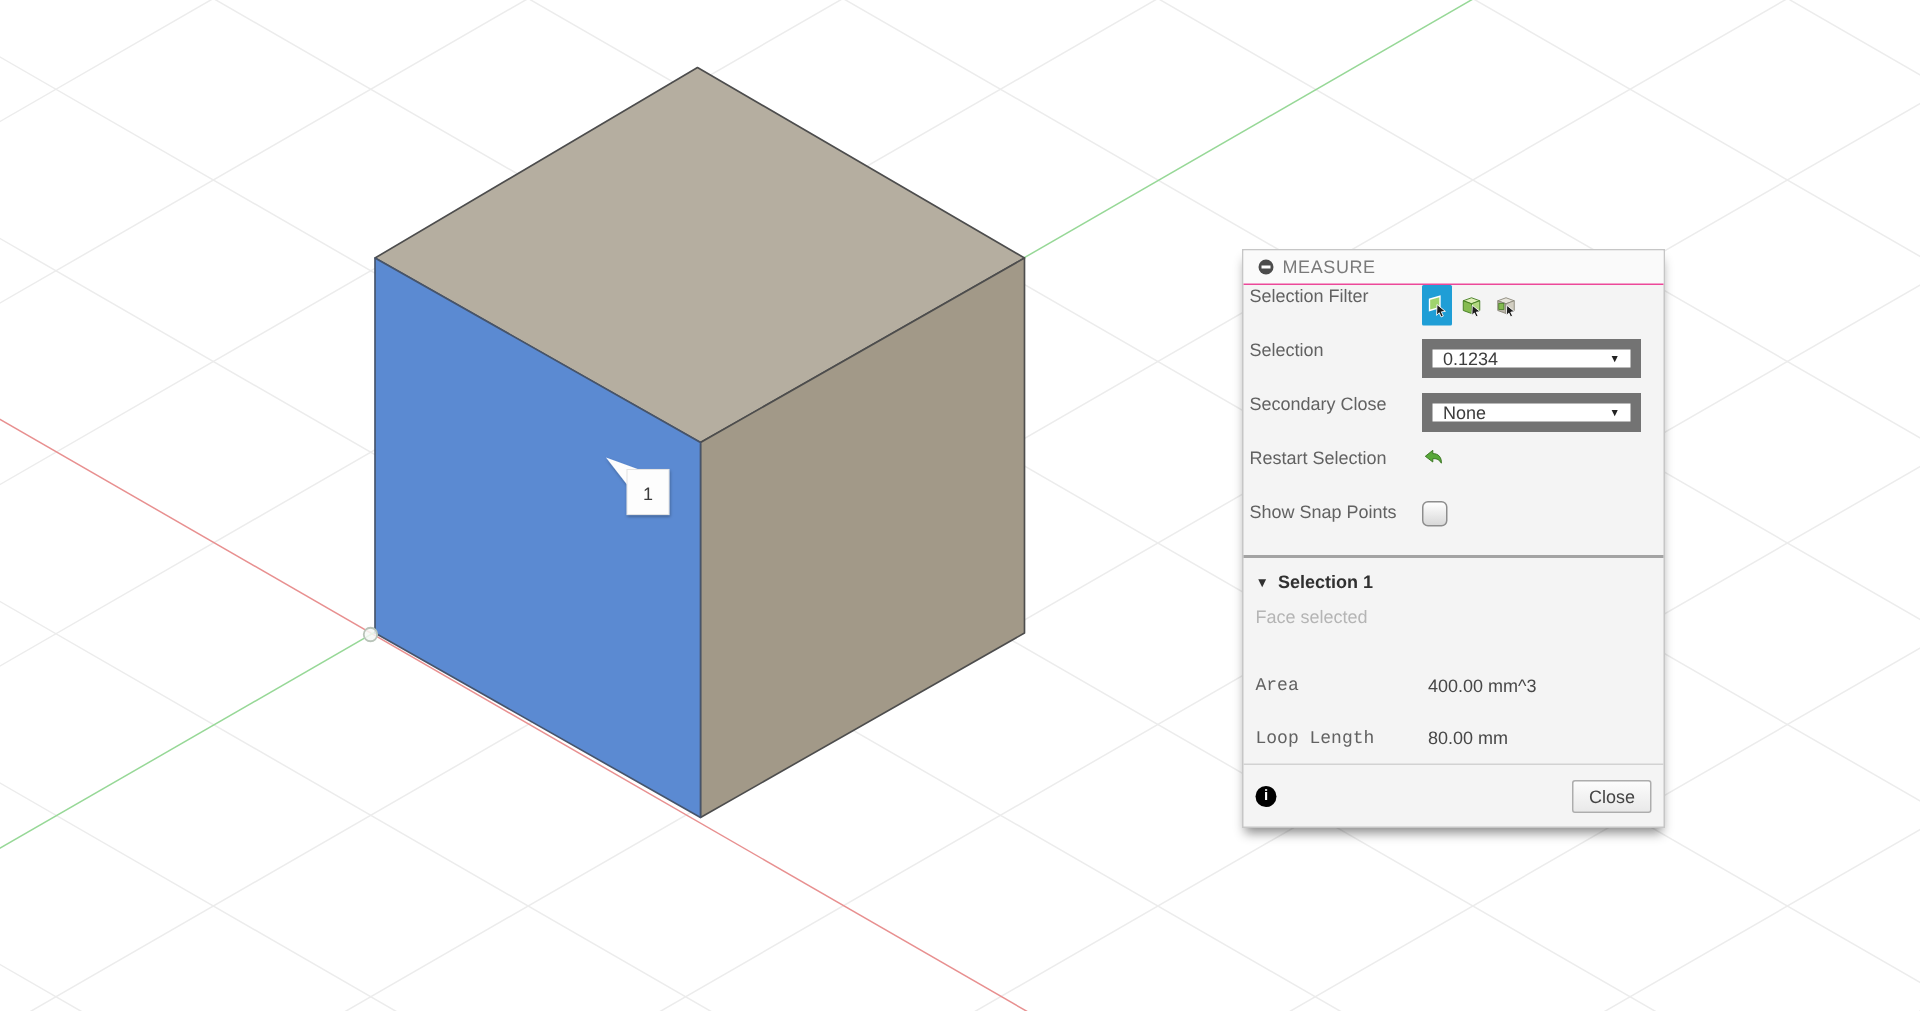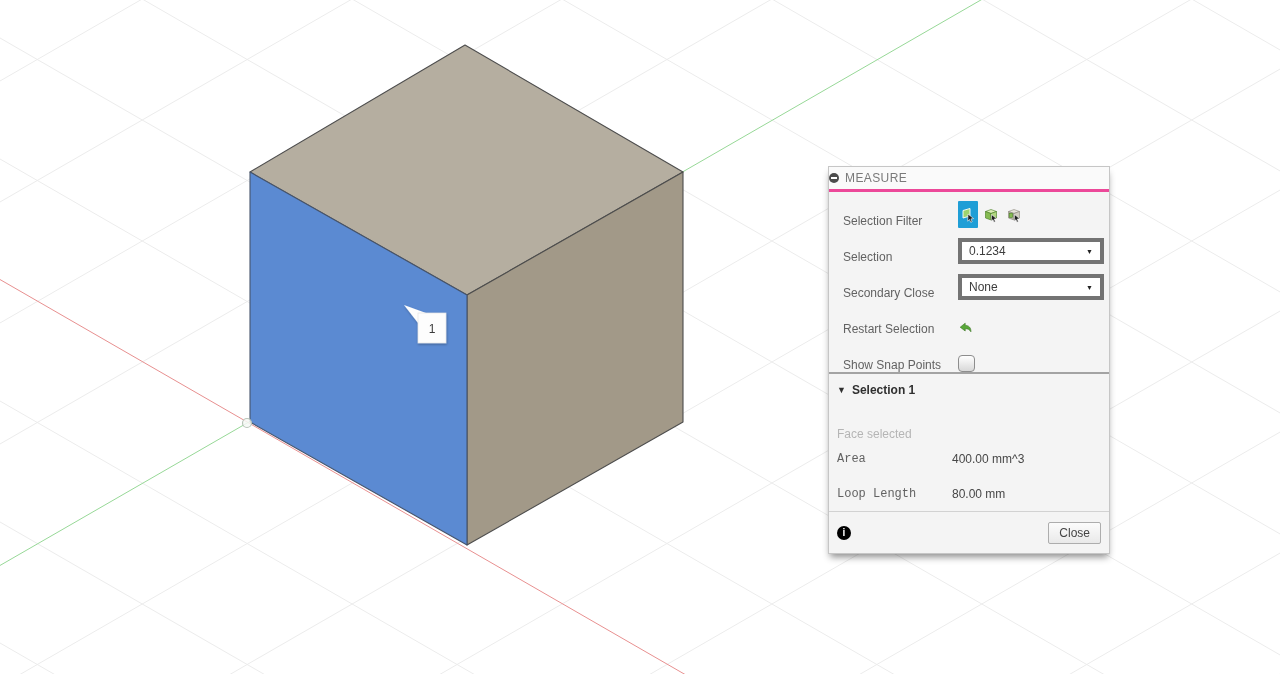--- a/index.html
+++ b/index.html
@@ -11,51 +11,51 @@
   
   #scene{position:absolute;left:0;top:0;}
   
   .panel{
     position:absolute;left:828px;top:166px;width:282px;box-sizing:border-box;
     background:#f4f4f4;border:1px solid #c6c6c6;
     box-shadow:0 5px 7px -2px rgba(0,0,0,0.45);
     font-size:12px;color:#636363;
   }
   .panel-header{
-    height:22px;display:flex;align-items:center;gap:6px;padding:0 0;
-    background:#fafafa;border-bottom:3px solid #ec4899;
+    height:22px;display:flex;align-items:center;gap:6px;padding:0 10px;
+    background:#fafafa;border-bottom:1px solid #ec4899;
     color:#7a7a7a;letter-spacing:0.4px;cursor:move;
   }
   .grip{width:10px;height:10px;border-radius:50%;background:#4c4c4c;position:relative;flex:none;}
   .grip span{position:absolute;left:2px;top:4px;width:6px;height:2px;background:#fff;display:block;}
-  .row{height:36px;display:flex;align-items:flex-end;padding-left:14px;}
+  .row{height:36px;display:flex;align-items:flex-start;padding-left:4px;}
   .row .lbl{width:115px;flex:none;color:#626262;}
   .filter-btn{
     width:20px;height:27px;display:flex;align-items:center;justify-content:center;
     margin-right:3px;border-radius:1px;cursor:pointer;
   }
   .filter-btn.active{background:#1f9ed6;}
   .dropdown{
     width:146px;height:26px;box-sizing:border-box;background:#ffffff;
-    border:4px solid #737373;display:flex;align-items:center;
+    border:7px solid #737373;display:flex;align-items:center;
     padding:0 7px;color:#3d3d3d;cursor:pointer;
   }
   .dropdown .val{flex:1;}
   .caret{font-size:7px;color:#222;flex:none;line-height:1;}
   .icon-btn{display:flex;align-items:center;justify-content:center;cursor:pointer;}
   .checkbox{
     width:17px;height:17px;border-radius:4px;border:1.5px solid #8d8d8d;
     background:linear-gradient(#ffffff,#d8d8d8);cursor:pointer;box-sizing:border-box;
   }
   .divider-strong{border-top:2px solid #a3a3a3;}
   .divider-light{border-top:1px solid #d2d2d2;}
   .section-title{height:32px;display:flex;align-items:center;gap:6px;padding-left:8px;
     font-weight:bold;color:#303030;cursor:pointer;}
   .expander{font-size:9px;color:#303030;line-height:1;}
-  .status-row{height:35px;display:flex;align-items:flex-end;padding-left:8px;color:#b5b5b5;}
+  .status-row{height:35px;display:flex;align-items:flex-start;padding-left:8px;color:#b5b5b5;}
   .meas-row{height:35px;display:flex;align-items:center;padding-left:8px;}
   .meas-row .lbl{width:115px;flex:none;color:#626262;font-family:Liberation Mono, monospace;}
   .meas-row .val{color:#474747;}
   .panel-footer{height:41px;display:flex;align-items:center;justify-content:space-between;padding:0 8px;}
   .info-icon{
     width:14px;height:14px;border-radius:50%;background:#000;color:#fff;
     display:flex;align-items:center;justify-content:center;
     font-size:10px;font-weight:bold;cursor:pointer;
   }
   .close-btn{

